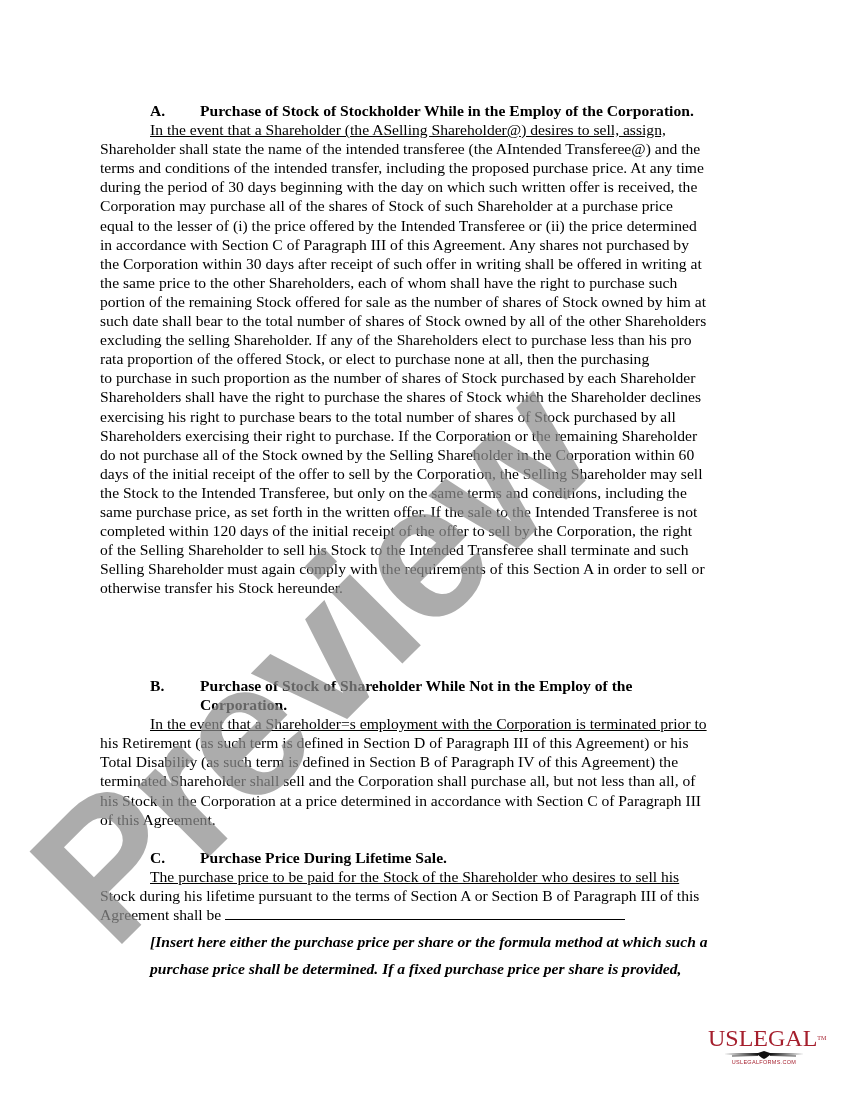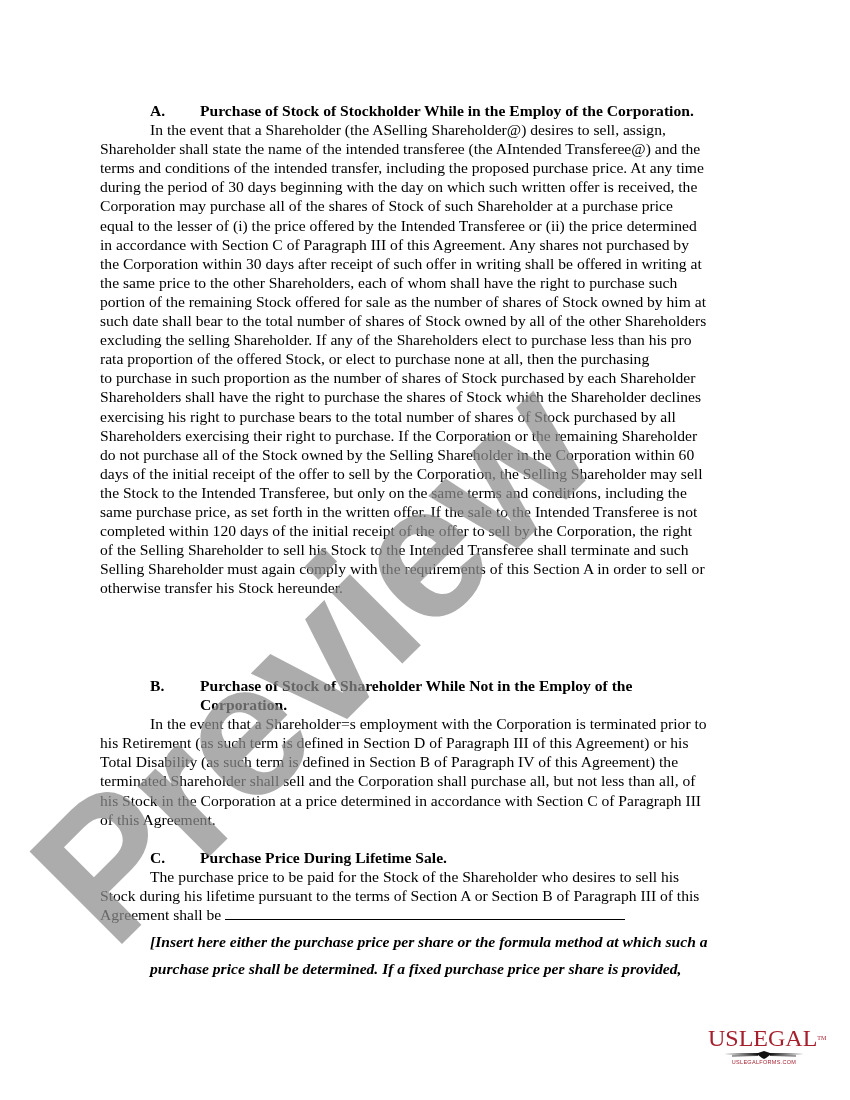--- a/index.html
+++ b/index.html
@@ -6,21 +6,21 @@
   body { width: 850px; height: 1100px; position: relative; overflow: hidden; }
   .page {
     position: absolute; left: 0; top: 0; width: 850px; height: 1100px;
     font-family: "Liberation Serif", "DejaVu Serif", serif;
     color: #000; font-size: 15.6px; line-height: 19.1px;
   }
   .textblock { position: absolute; left: 100px; width: 650px; }
   .heading { font-weight: bold; position: relative; padding-left: 100px; }
   .heading .letter { position: absolute; left: 50px; top: 0; }
   .line { display: block; white-space: nowrap; }
-  .ind { padding-left: 50px; }
+  .ind { padding-left: 50px; text-decoration: underline; }
   .italic-note { font-weight: bold; font-style: italic; padding-left: 50px; margin-top: 8px; }
   .blank { display: inline-block; width: 400px; border-bottom: 1px solid #000; height: 14px; vertical-align: baseline; }
   .watermark {
     position: absolute; left: 120px; top: 520px;
     font-family: "Liberation Sans", "DejaVu Sans", sans-serif;
     font-weight: bold; font-size: 190px; color: rgba(140,140,140,0.72);
     transform: rotate(-45deg); transform-origin: 0 0;
     pointer-events: none; letter-spacing: -4px; white-space: nowrap;
     left: 60px; top: 900px;
   }

